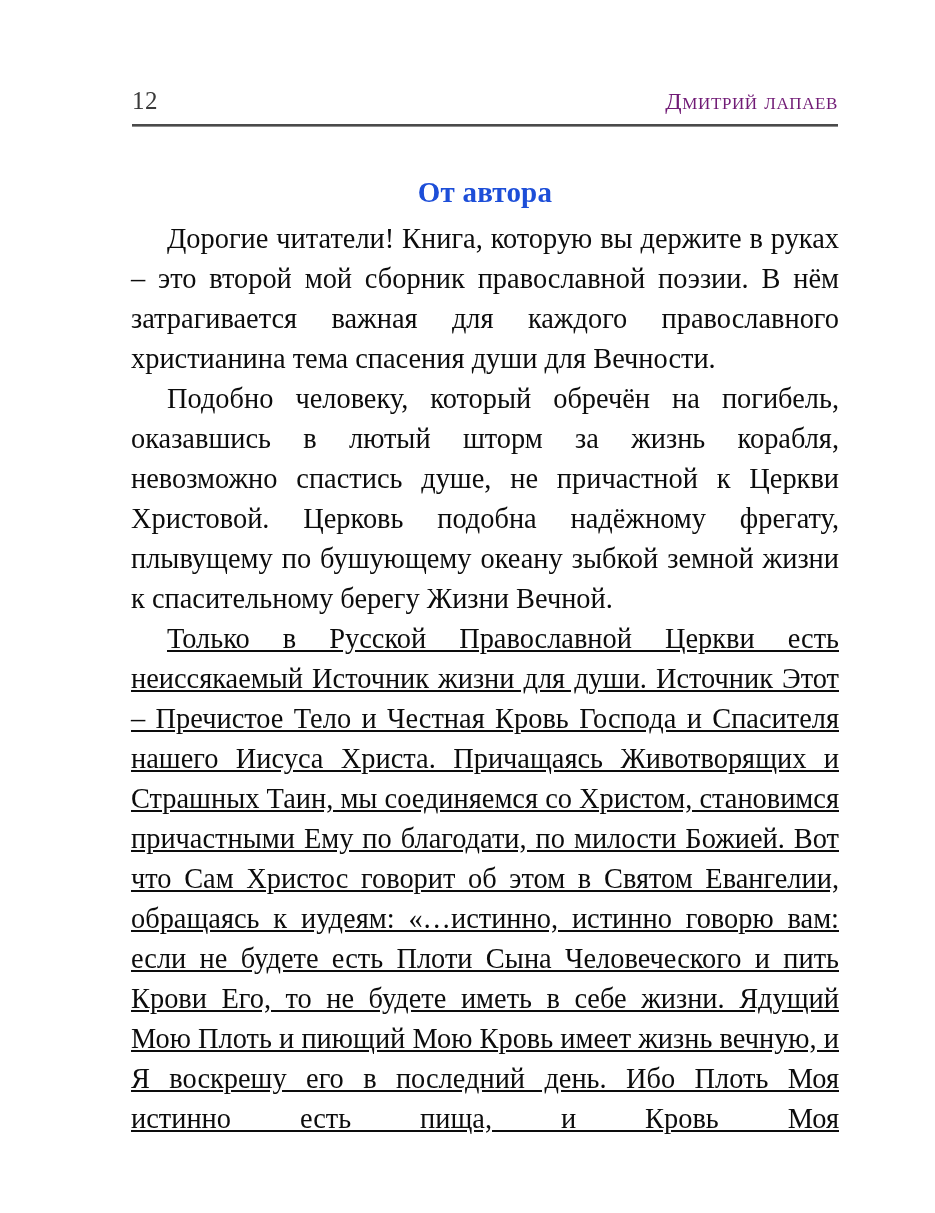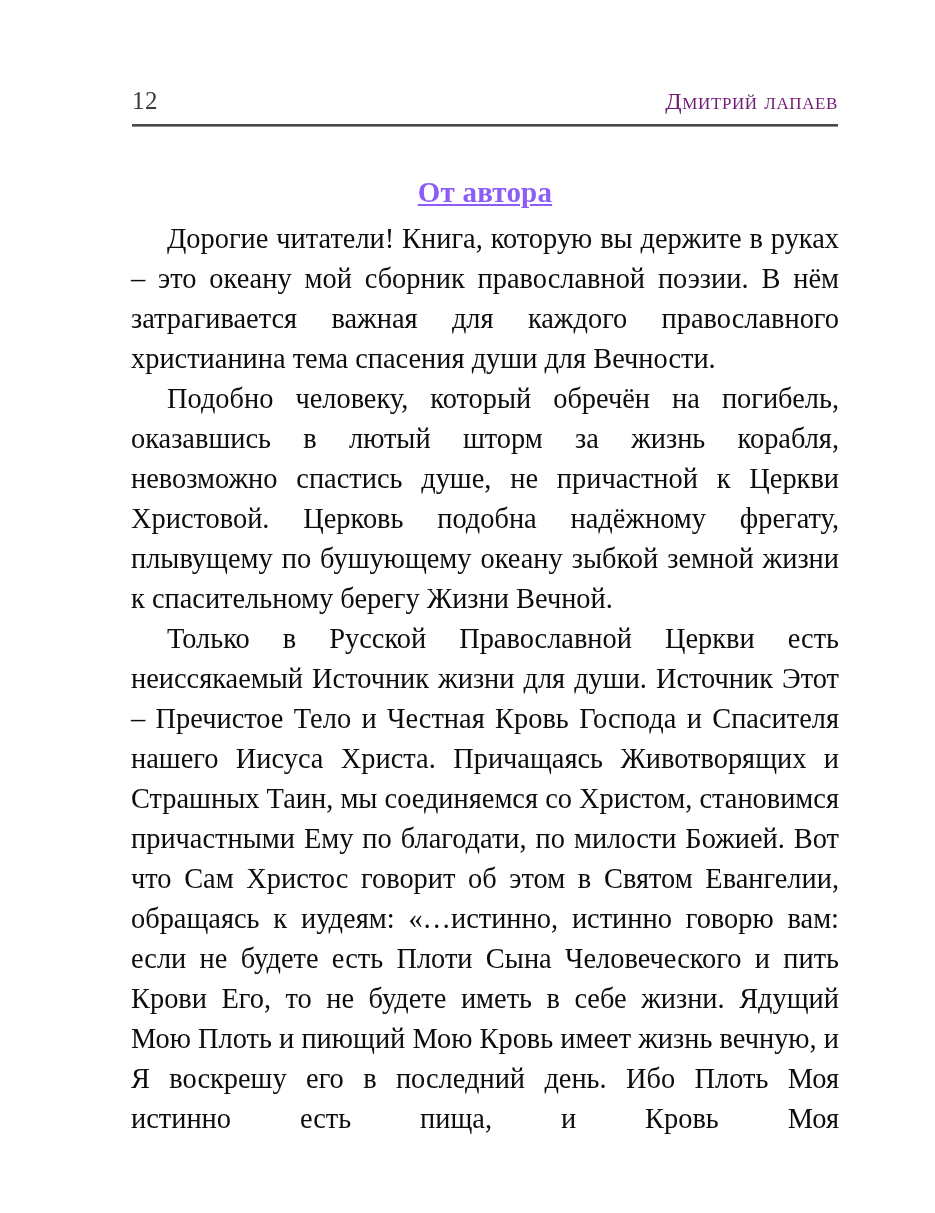--- a/index.html
+++ b/index.html
@@ -55,23 +55,22 @@
 
   
   .section-title {
     position: absolute;
     left: 132px;
     top: 157px;
     width: 706px;
     text-align: center;
     font-size: 29px;
     font-weight: bold;
-    color: #8b5cf6;
+    color: #1d4ed8;
     letter-spacing: 0.2px;
-    text-decoration: underline;
   }
 
   
   .body-text {
     position: absolute;
     left: 131px;
     top: 219px;
     width: 708px;
     font-size: 28.4px;
     line-height: 40px;
@@ -81,35 +80,36 @@
     hyphens: manual;
     -webkit-hyphens: manual;
   }
   .body-text p {
     margin: 0;
     text-indent: 36px;
     text-align: justify;
   }
   .body-text p:last-child {
     text-align-last: justify;
+    text-decoration: underline;
   }
 </style>
 </head>
 <body>
 
 <div class="page">
 
   <div class="running-head">
     <span class="folio">12</span>
     <span class="author-name">Дмитрий Лапаев</span>
   </div>
 
   <div class="head-rule"></div>
 
   <h1 class="section-title">От автора</h1>
 
   <div class="body-text">
-    <p>Дорогие читатели! Книга, которую вы держите в руках – это океану мой сборник православной поэзии. В нём затрагивается важная для каждого православного христианина тема спасения души для Вечности.</p>
+    <p>Дорогие читатели! Книга, которую вы держите в руках – это второй мой сборник православной поэзии. В нём затрагивается важная для каждого православного христианина тема спасения души для Вечности.</p>
     <p>Подобно человеку, который обречён на погибель, оказавшись в лютый шторм за жизнь корабля, невозможно спастись душе, не причастной к Церкви Христовой. Церковь подобна надёжному фрегату, плывущему по бушующему океану зыбкой земной жизни к спасительному берегу Жизни Вечной.</p>
     <p>Только в Русской Православной Церкви есть неиссякаемый Источник жизни для души. Источник Этот – Пречистое Тело и Честная Кровь Господа и Спасителя нашего Иисуса Христа. Причащаясь Животворящих и Страшных Таин, мы соединяемся со Христом, становимся причастными Ему по благодати, по милости Божией. Вот что Сам Христос говорит об этом в Святом Евангелии, обращаясь к иудеям: «…истинно, истинно говорю вам: если не будете есть Плоти Сына Человеческого и пить Крови Его, то не будете иметь в себе жизни. Ядущий Мою Плоть и пиющий Мою Кровь имеет жизнь вечную, и Я воскрешу его в последний день. Ибо Плоть Моя истинно есть пища, и Кровь Моя</p>
   </div>
 
 </div>
 
 </body></html>

